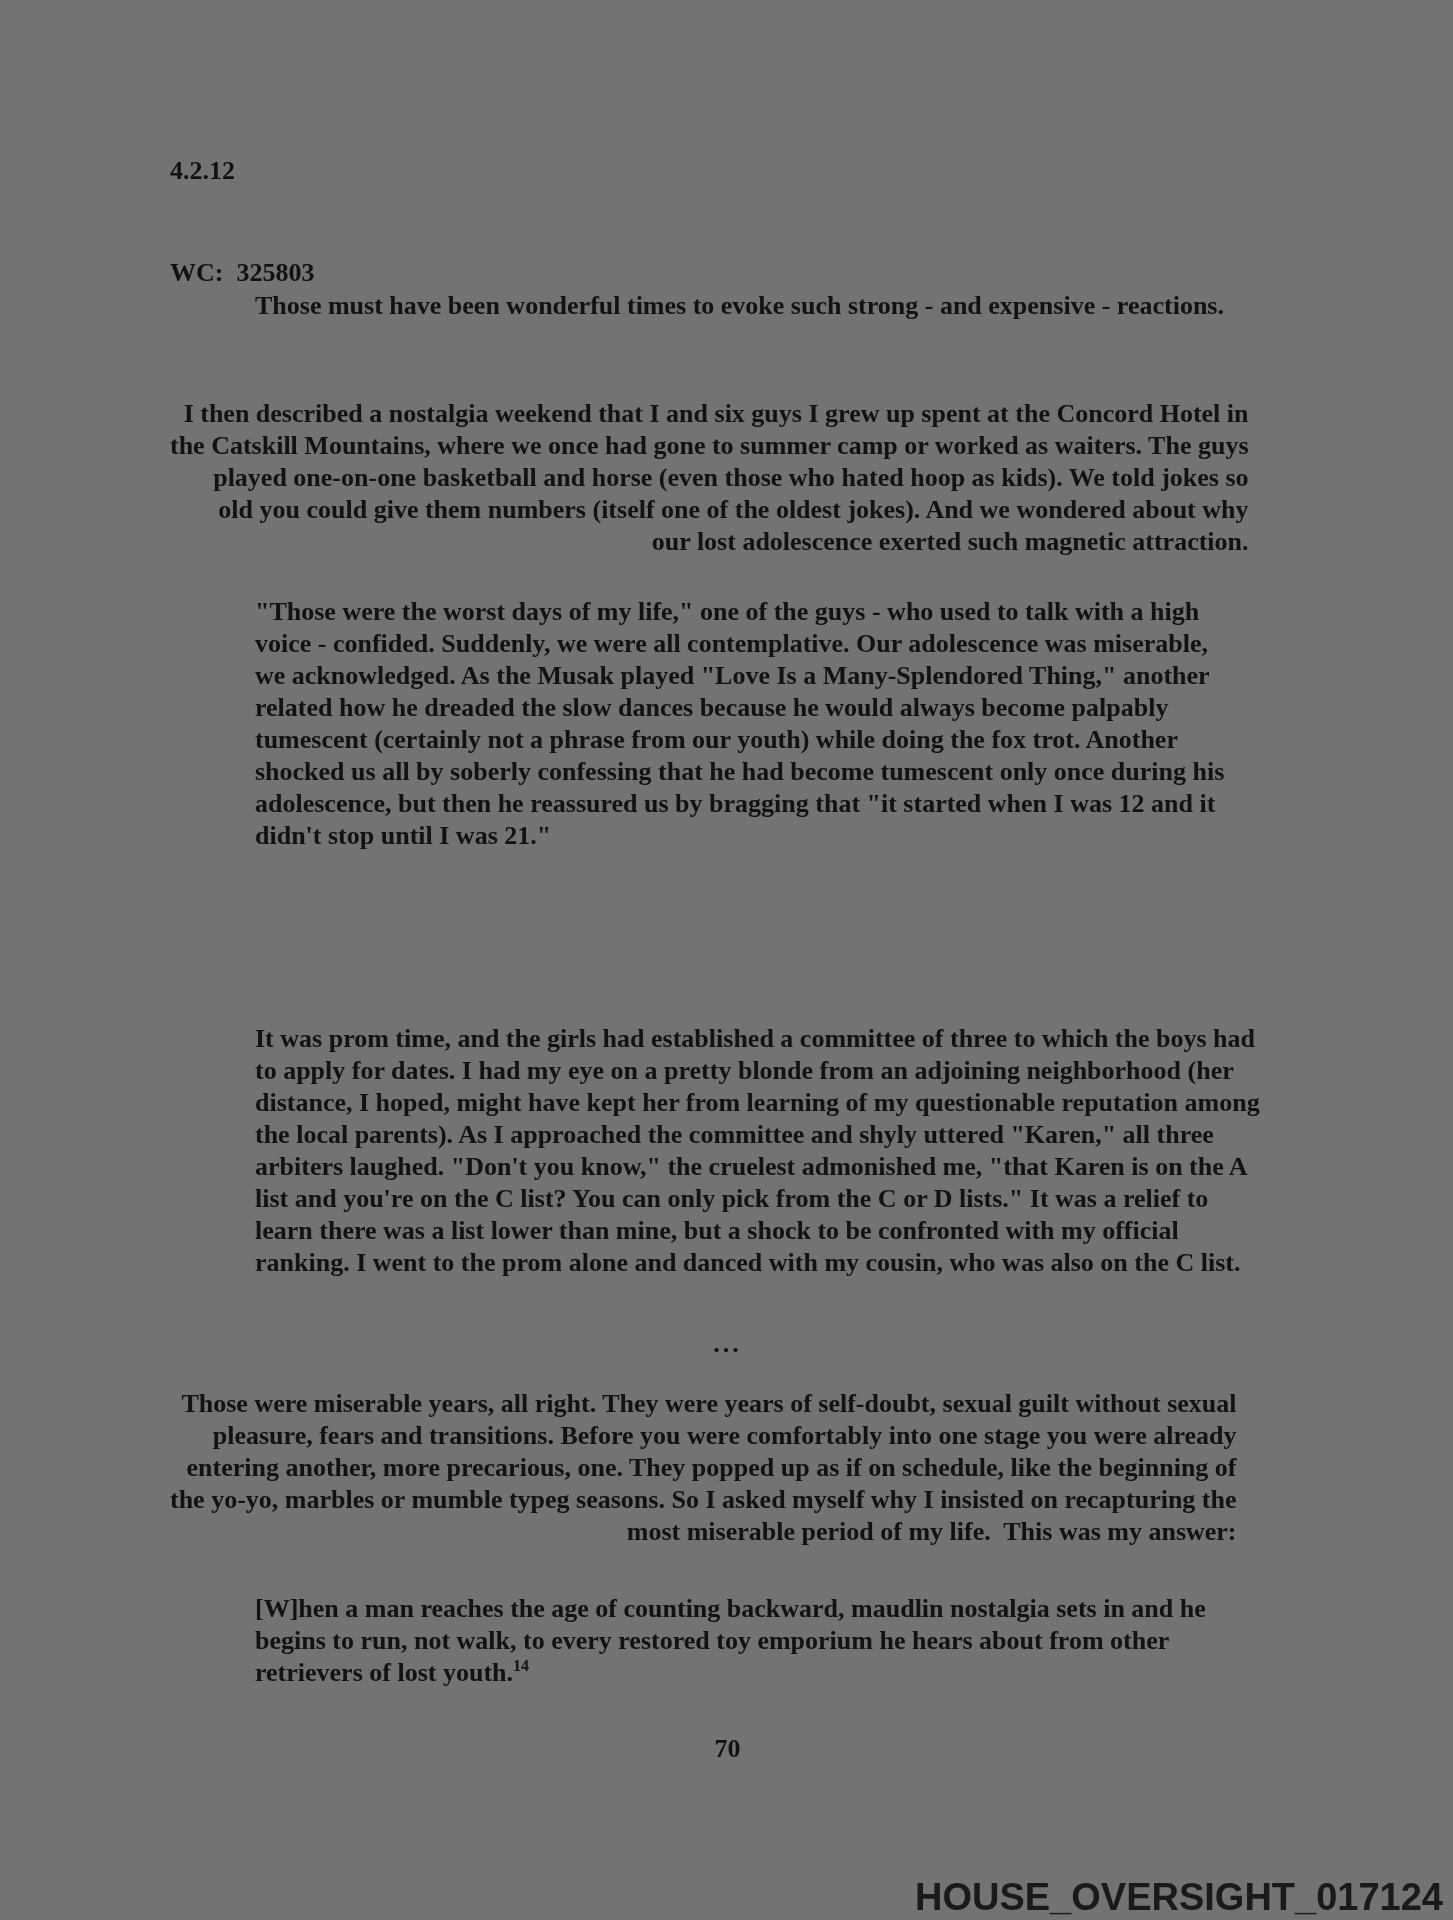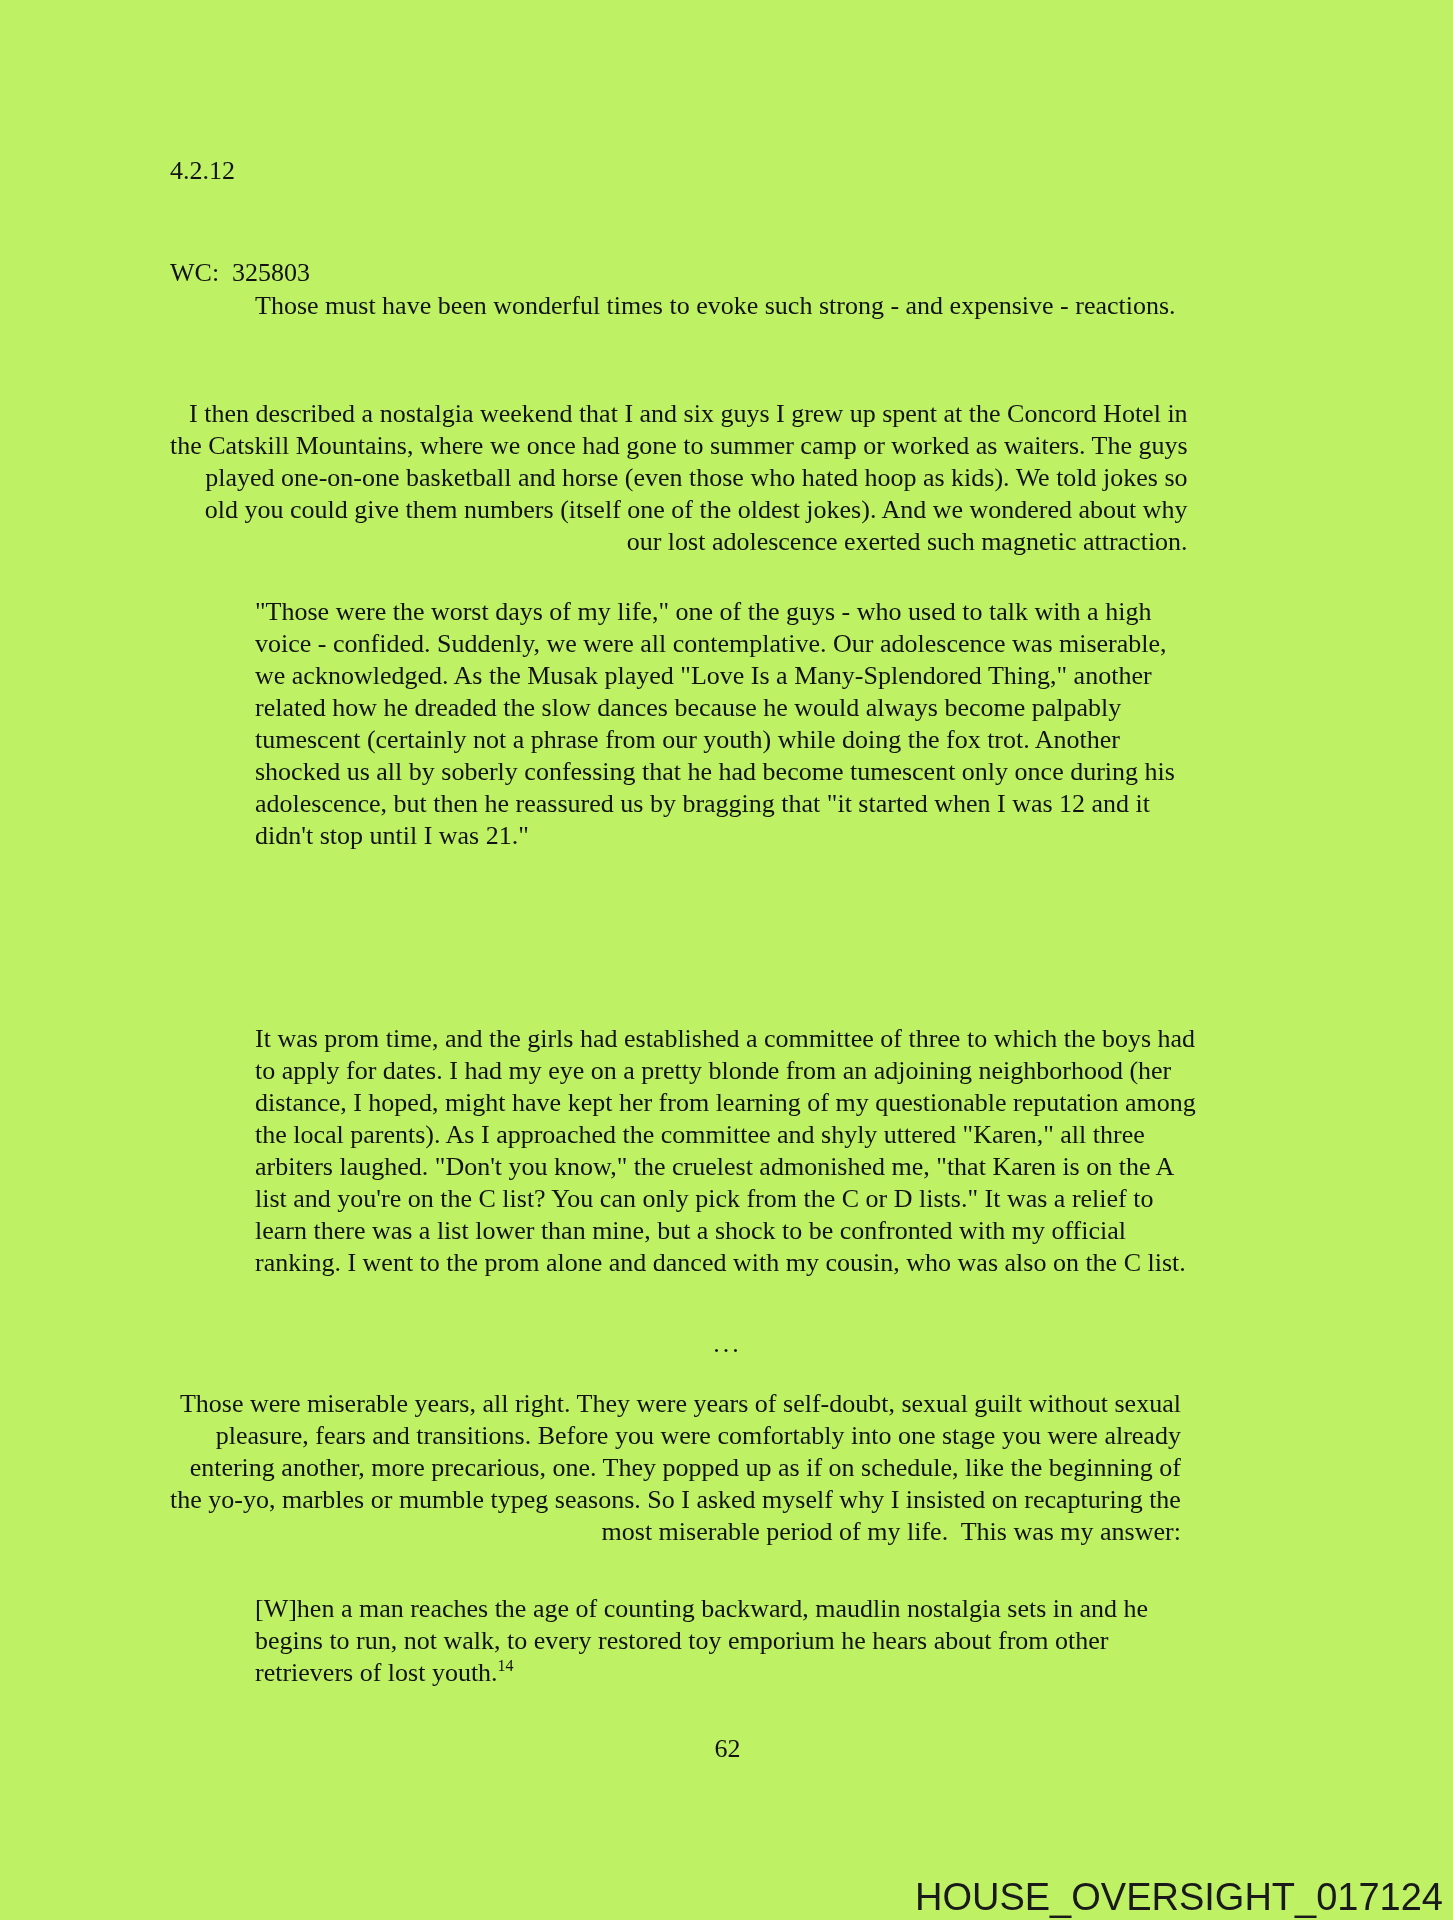--- a/index.html
+++ b/index.html
@@ -1,24 +1,25 @@
 <!DOCTYPE html>
 <html><head>
 <meta charset="utf-8">
 <style>
   html, body { margin: 0; padding: 0; background: #e8e8e8; }
   .page {
     position: relative;
     width: 1453px;
     height: 1920px;
     margin: 0 auto;
-    background: #bef264;
+    background: #737373;
     font-family: "Liberation Serif", serif;
     color: #121212;
     overflow: hidden;
+    font-weight: bold;
   }
   .block {
     position: absolute;
     font-size: 26px;
     line-height: 32px;
     white-space: pre;
   }
   .full   { left: 170px; text-align: right; }
   .indent { left: 255px; }
   .header-block { top: 86px; left: 170px; line-height: 34px; }
@@ -90,17 +91,17 @@
   <div class="block full para-miserable">Those were miserable years, all right. They were years of self-doubt, sexual guilt without sexual
 pleasure, fears and transitions. Before you were comfortably into one stage you were already
 entering another, more precarious, one. They popped up as if on schedule, like the beginning of
 the yo-yo, marbles or mumble typeg seasons. So I asked myself why I insisted on recapturing the
 most miserable period of my life.  This was my answer:</div>
 
   <div class="block indent quote-backward"><span>[W]hen a man reaches the age of counting backward, maudlin nostalgia sets in and he
 begins to run, not walk, to every restored toy emporium he hears about from other
 retrievers of lost youth.</span><sup class="fnote">14</sup></div>
 
-  <div class="block page-number">62</div>
+  <div class="block page-number">70</div>
 
   <div class="bates">HOUSE_OVERSIGHT_017124</div>
 
 </div>
 
 </body></html>

